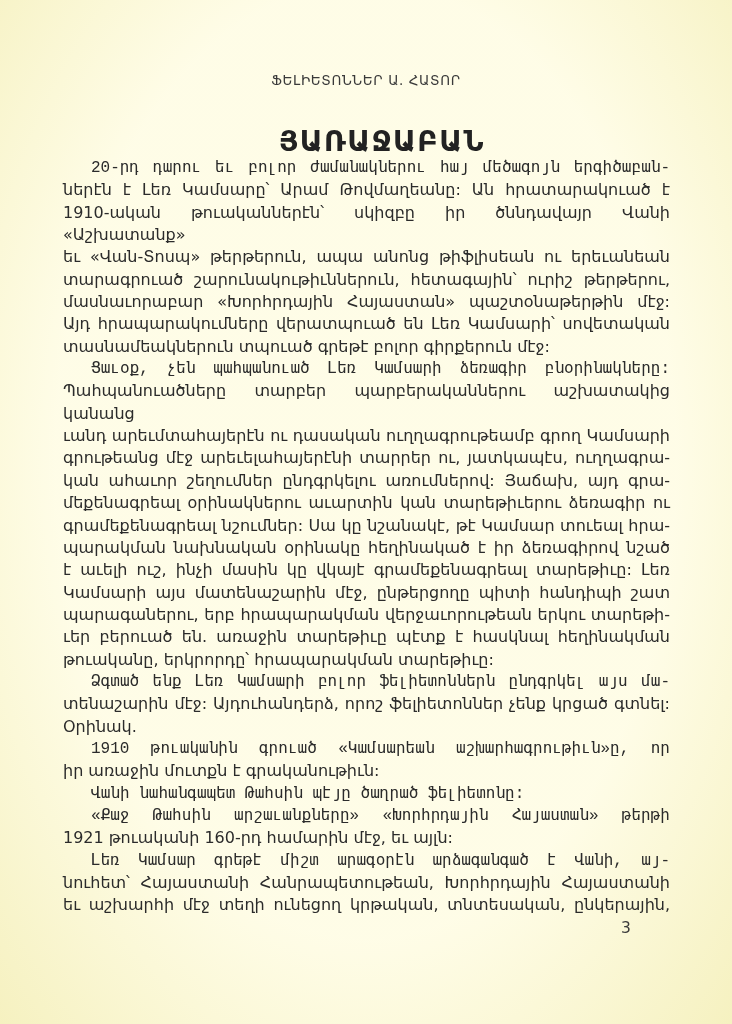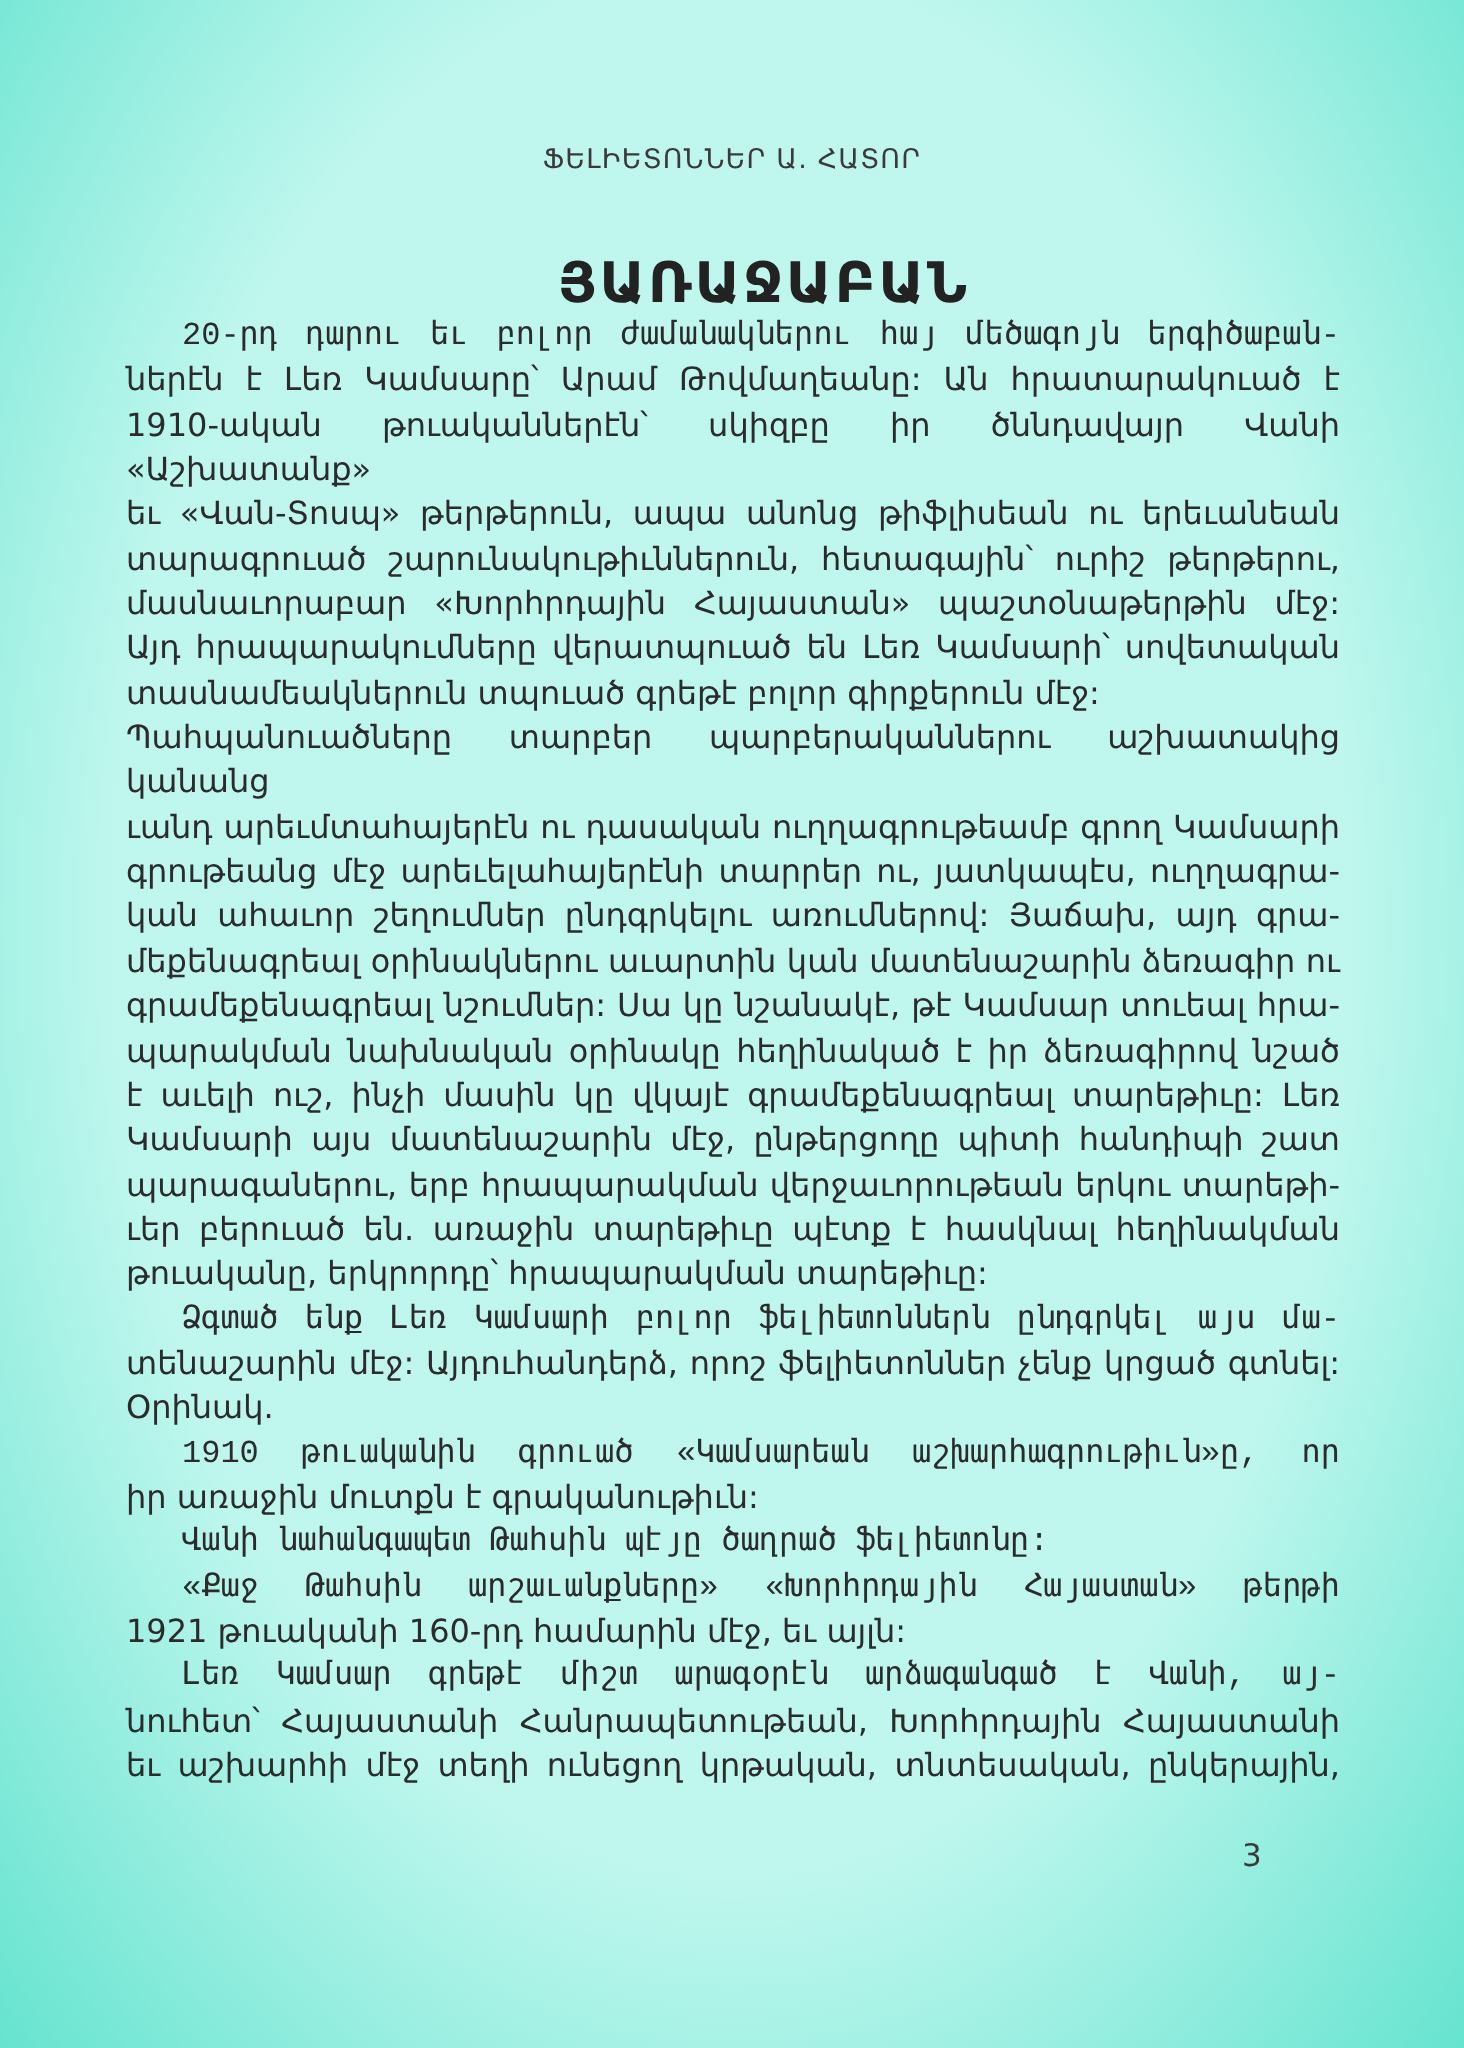--- a/index.html
+++ b/index.html
@@ -4,21 +4,21 @@
 <style>
   html, body { margin: 0; padding: 0; }
   body {
     width: 732px; height: 1024px;
     background: #f4f4f2;
     font-family: "DejaVu Sans", sans-serif;
   }
   .page {
     position: relative;
     width: 732px; height: 1024px;
-    background: #5eead4;
+    background: #fef9c3;
     color: #2b2b2b;
     overflow: hidden;
   }
   .scan-tint {
     position: absolute; inset: 0;
     background:
       radial-gradient(ellipse at 50% 45%, rgba(255,255,255,0.6) 60%, rgba(170,170,165,0.10) 100%);
     pointer-events: none;
   }
   .running-header {
@@ -74,25 +74,26 @@
         <div class="line firstline">20-րդ դարու եւ բոլոր ժամանակներու հայ մեծագոյն երգիծաբան-</div>
         <div class="line">ներէն է Լեռ Կամսարը՝ Արամ Թովմաղեանը: Ան հրատարակուած է</div>
         <div class="line">1910-ական թուականներէն՝ սկիզբը իր ծննդավայր Վանի «Աշխատանք»</div>
         <div class="line">եւ «Վան-Տոսպ» թերթերուն, ապա անոնց թիֆլիսեան ու երեւանեան</div>
         <div class="line">տարագրուած շարունակութիւններուն, հետագային՝ ուրիշ թերթերու,</div>
         <div class="line">մասնաւորաբար «Խորհրդային Հայաստան» պաշտօնաթերթին մէջ:</div>
         <div class="line">Այդ հրապարակումները վերատպուած են Լեռ Կամսարի՝ սովետական</div>
         <div class="line lastline">տասնամեակներուն տպուած գրեթէ բոլոր գիրքերուն մէջ:</div>
       </div>
       <div class="para">
+        <div class="line firstline">Ցաւօք, չեն պահպանուած Լեռ Կամսարի ձեռագիր բնօրինակները:</div>
         <div class="line">Պահպանուածները տարբեր պարբերականներու աշխատակից կանանց</div>
         <div class="line">ւանդ արեւմտահայերէն ու դասական ուղղագրութեամբ գրող Կամսարի</div>
         <div class="line">գրութեանց մէջ արեւելահայերէնի տարրեր ու, յատկապէս, ուղղագրա-</div>
         <div class="line">կան ահաւոր շեղումներ ընդգրկելու առումներով: Յաճախ, այդ գրա-</div>
-        <div class="line">մեքենագրեալ օրինակներու աւարտին կան մատենաշարին ձեռագիր ու</div>
+        <div class="line">մեքենագրեալ օրինակներու աւարտին կան տարեթիւերու ձեռագիր ու</div>
         <div class="line">գրամեքենագրեալ նշումներ: Սա կը նշանակէ, թէ Կամսար տուեալ հրա-</div>
         <div class="line">պարակման նախնական օրինակը հեղինակած է իր ձեռագիրով նշած</div>
         <div class="line">է աւելի ուշ, ինչի մասին կը վկայէ գրամեքենագրեալ տարեթիւը: Լեռ</div>
         <div class="line">Կամսարի այս մատենաշարին մէջ, ընթերցողը պիտի հանդիպի շատ</div>
         <div class="line">պարագաներու, երբ հրապարակման վերջաւորութեան երկու տարեթի-</div>
         <div class="line">ւեր բերուած են. առաջին տարեթիւը պէտք է հասկնալ հեղինակման</div>
         <div class="line lastline">թուականը, երկրորդը՝ հրապարակման տարեթիւը:</div>
       </div>
       <div class="para">
         <div class="line firstline">Ձգտած ենք Լեռ Կամսարի բոլոր ֆելիետոններն ընդգրկել այս մա-</div>

